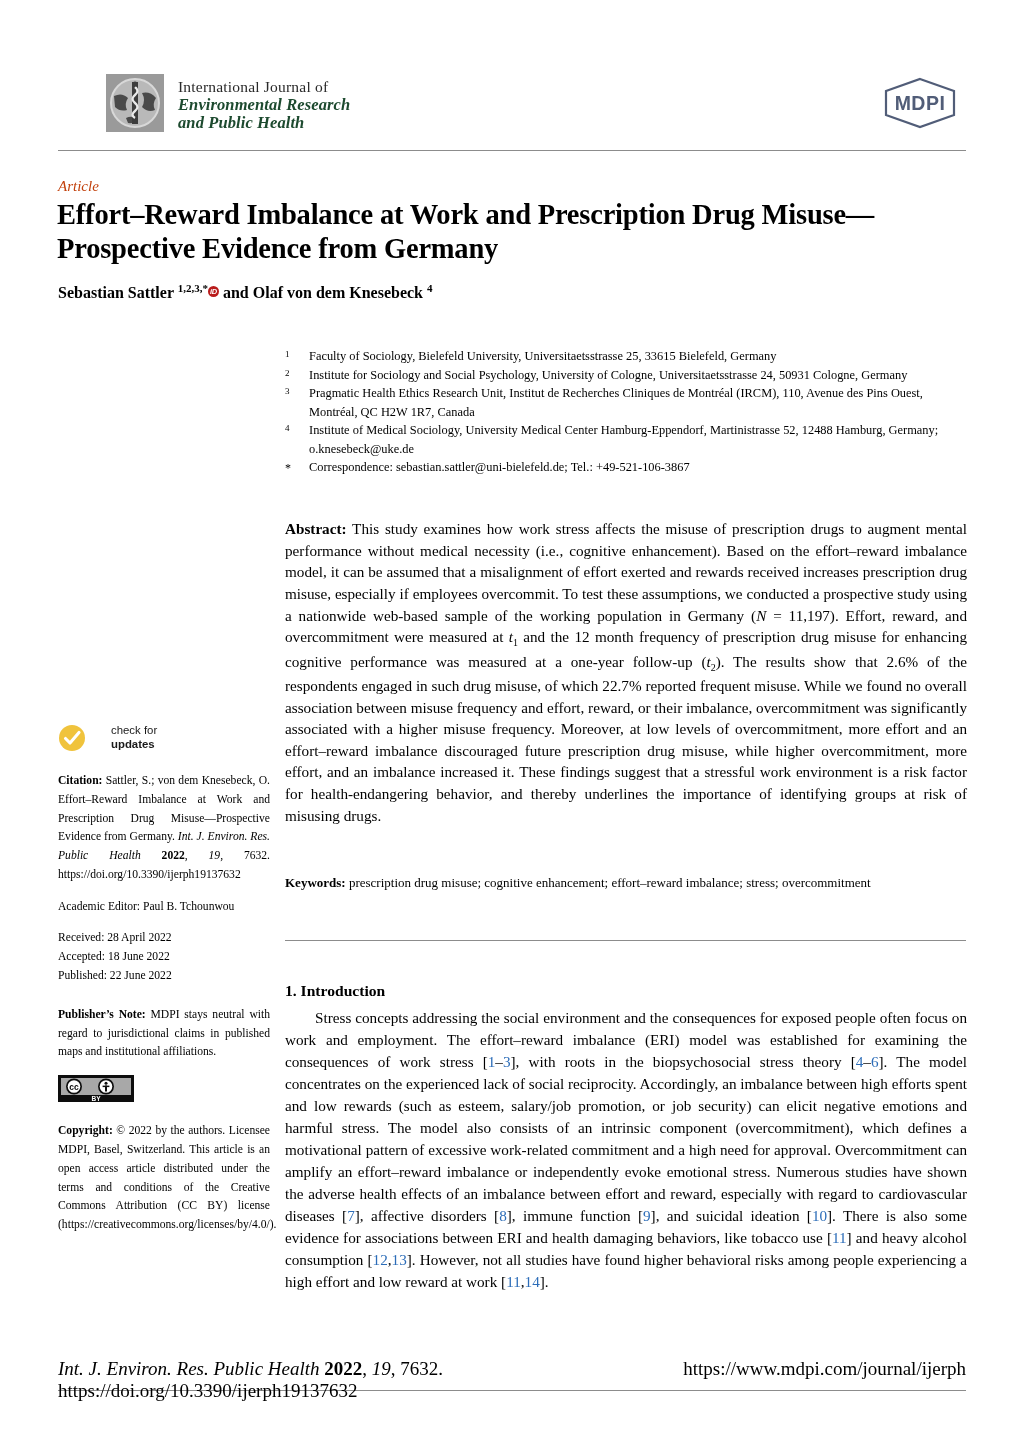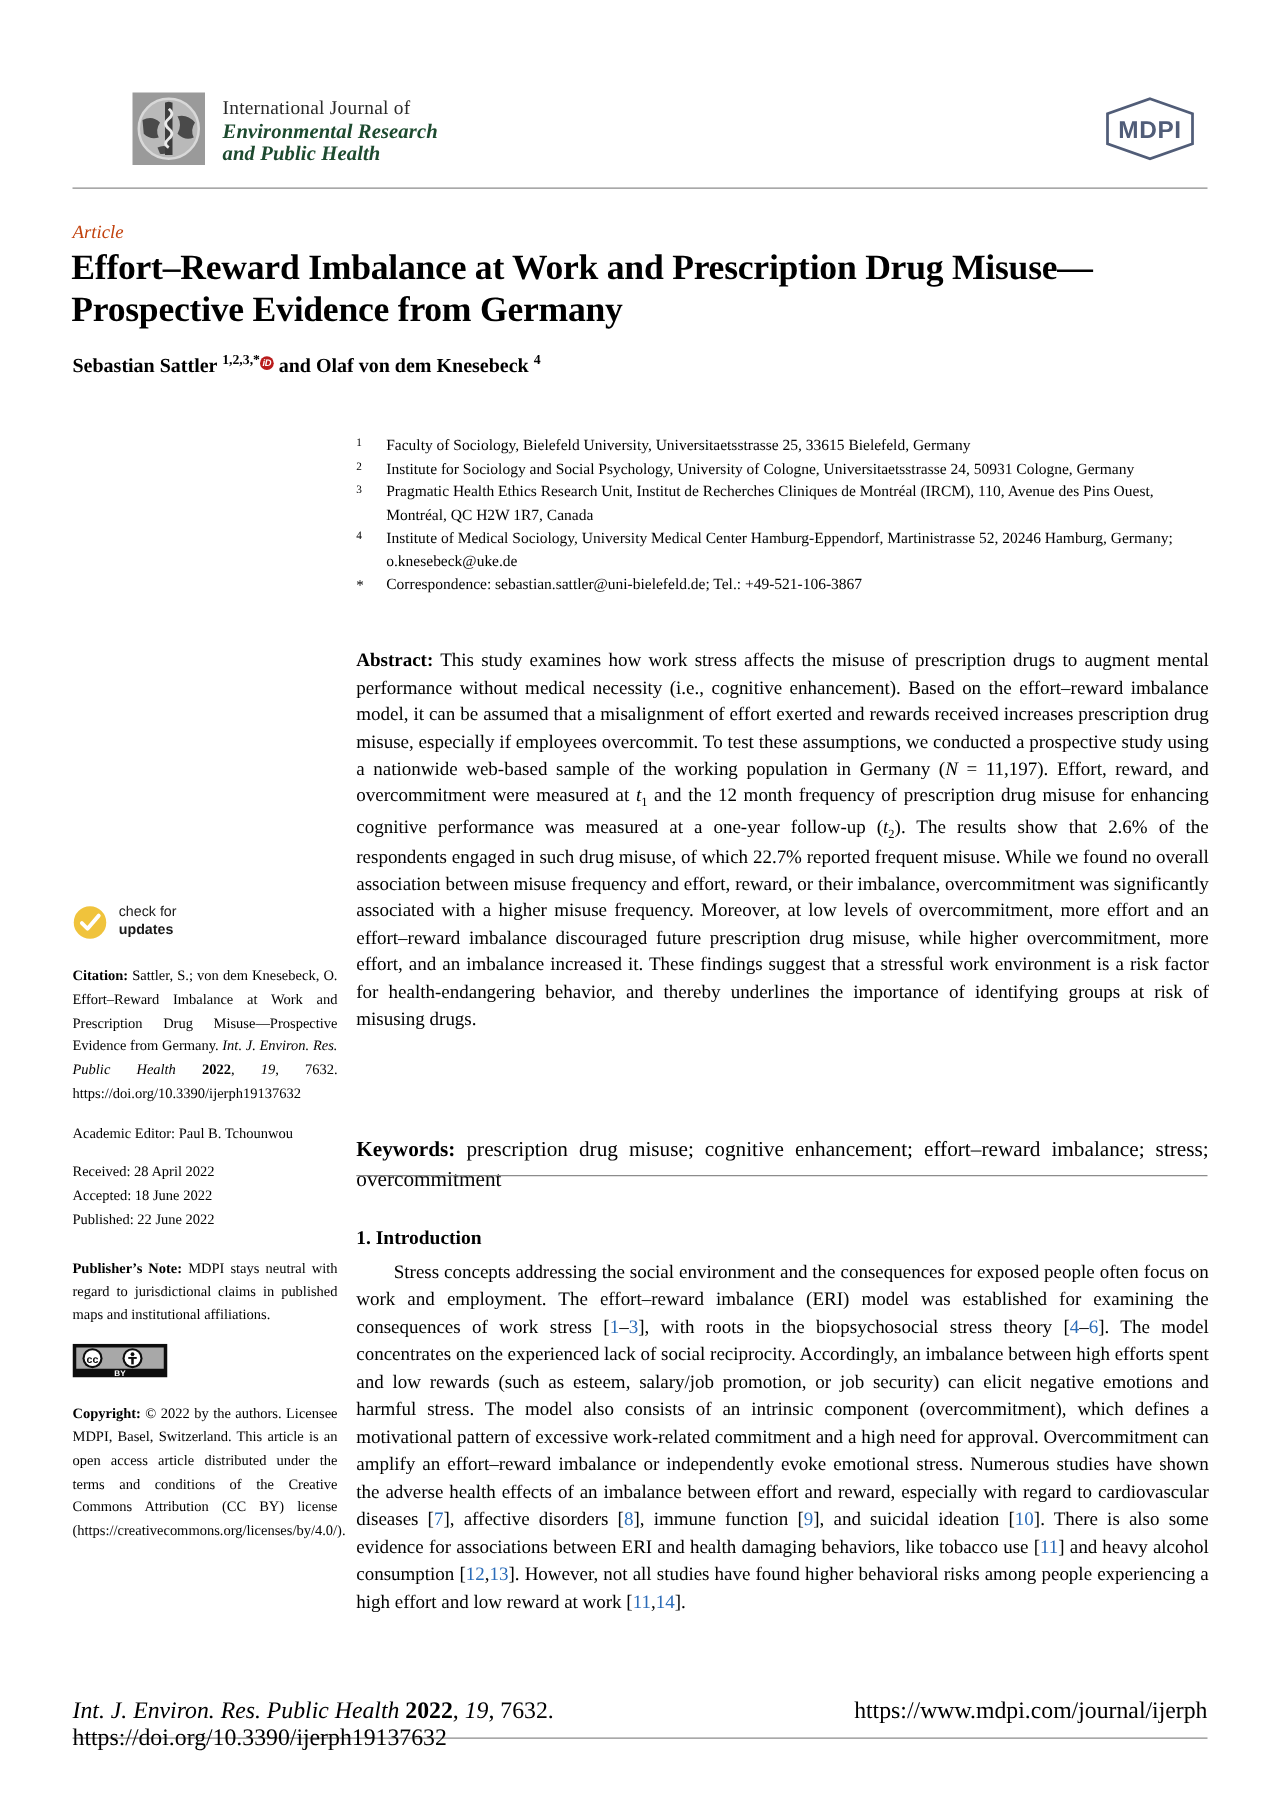--- a/index.html
+++ b/index.html
@@ -71,34 +71,34 @@
 
   
   .abstract {
     position: absolute; left: 285px; top: 518px; width: 682px;
     font-size: 15.2px; line-height: 1.425; text-align: justify;
   }
   .abstract b { font-weight: bold; }
   .abstract i { font-style: italic; }
   .abstract sub { font-size: 10px; }
   .keywords {
-    position: absolute; left: 285px; top: 908px; width: 682px;
-    font-size: 17px; line-height: 1.425; text-align: justify;
+    position: absolute; left: 285px; top: 874px; width: 682px;
+    font-size: 13px; line-height: 1.425; text-align: justify;
   }
   .rule-abs {
     position: absolute; left: 285px; top: 940px; width: 681px; height: 0;
     border-top: 1.4px solid #8c8c8c;
   }
 
   
   .sidebar {
     position: absolute; left: 58px; top: 724px; width: 212px;
     font-size: 11.6px; line-height: 1.62;
   }
-  .cfu { display: flex; align-items: center; gap: 9px; margin-bottom: 0; }
+  .cfu { display: flex; align-items: center; gap: 25px; margin-bottom: 0; }
   .cfu-badge { width: 28px; height: 28px; flex: 0 0 28px; position: relative; }
   .cfu-text {
     font-family: "Liberation Sans", sans-serif; font-size: 11.4px;
     line-height: 1.2; color: #1a1a1a;
   }
   .cfu-text .b2 { font-weight: bold; }
   .side-p { margin: 0 0 13px 0; }
   .side-p b { font-weight: bold; }
   .side-p i { font-style: italic; }
   .dates-block { margin: 0 0 13px 0; }
@@ -175,21 +175,21 @@
   <div class="affil-row">
     <div class="affil-mark">2</div>
     <div class="affil-txt">Institute for Sociology and Social Psychology, University of Cologne, Universitaetsstrasse 24, 50931 Cologne, Germany</div>
   </div>
   <div class="affil-row">
     <div class="affil-mark">3</div>
     <div class="affil-txt">Pragmatic Health Ethics Research Unit, Institut de Recherches Cliniques de Montréal (IRCM), 110, Avenue des Pins Ouest, Montréal, QC H2W 1R7, Canada</div>
   </div>
   <div class="affil-row">
     <div class="affil-mark">4</div>
-    <div class="affil-txt">Institute of Medical Sociology, University Medical Center Hamburg-Eppendorf, Martinistrasse 52, 20246 Hamburg, Germany; o.knesebeck@uke.de</div>
+    <div class="affil-txt">Institute of Medical Sociology, University Medical Center Hamburg-Eppendorf, Martinistrasse 52, 12488 Hamburg, Germany; o.knesebeck@uke.de</div>
   </div>
   <div class="affil-row">
     <div class="affil-mark star">*</div>
     <div class="affil-txt">Correspondence: sebastian.sattler@uni-bielefeld.de; Tel.: +49-521-106-3867</div>
   </div>
 </div>
 
 <div class="abstract"><b>Abstract:</b> This study examines how work stress affects the misuse of prescription drugs to augment mental performance without medical necessity (i.e., cognitive enhancement). Based on the effort–reward imbalance model, it can be assumed that a misalignment of effort exerted and rewards received increases prescription drug misuse, especially if employees overcommit. To test these assumptions, we conducted a prospective study using a nationwide web-based sample of the working population in Germany (<i>N</i> = 11,197). Effort, reward, and overcommitment were measured at <i>t</i><sub>1</sub> and the 12 month frequency of prescription drug misuse for enhancing cognitive performance was measured at a one-year follow-up (<i>t</i><sub>2</sub>). The results show that 2.6% of the respondents engaged in such drug misuse, of which 22.7% reported frequent misuse. While we found no overall association between misuse frequency and effort, reward, or their imbalance, overcommitment was significantly associated with a higher misuse frequency. Moreover, at low levels of overcommitment, more effort and an effort–reward imbalance discouraged future prescription drug misuse, while higher overcommitment, more effort, and an imbalance increased it. These findings suggest that a stressful work environment is a risk factor for health-endangering behavior, and thereby underlines the importance of identifying groups at risk of misusing drugs.</div>
 <div class="keywords"><b>Keywords:</b> prescription drug misuse; cognitive enhancement; effort–reward imbalance; stress; overcommitment</div>
 <div class="rule-abs"></div>

